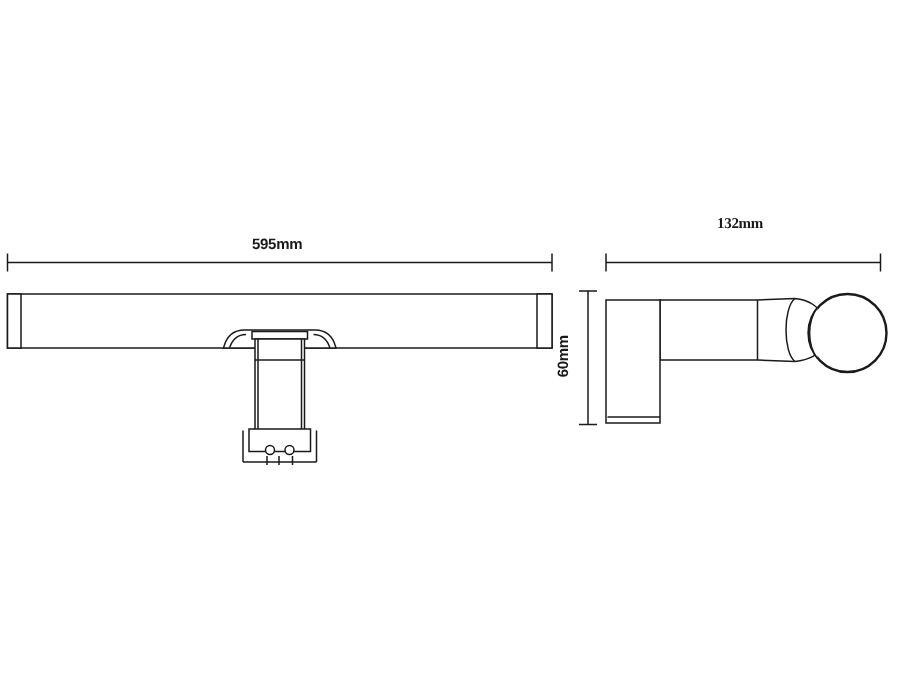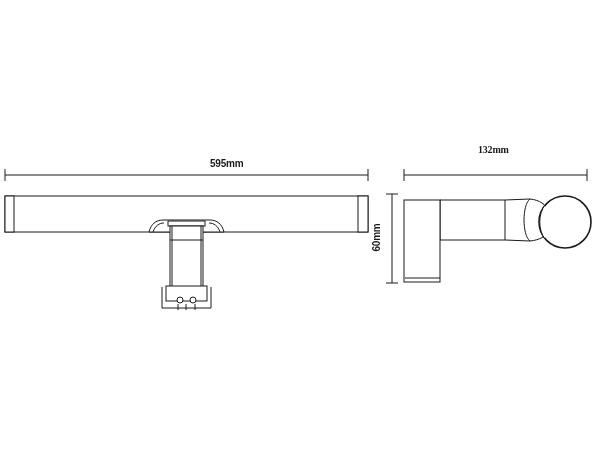--- a/index.html
+++ b/index.html
@@ -74,15 +74,15 @@
     <path d="M530 199 C522 205 522 235 530 241"></path>
 
     <rect x="404" y="200" width="36" height="82"></rect>
     <line x1="405" y1="278" x2="440" y2="278"></line>
 
     <circle cx="565" cy="222" r="26" stroke-width="1.6"></circle>
     <path d="M545 205 C538 214 538 230 545 239"></path>
   </g>
 </svg>
 
-<div class="dim-label" style="left:168px; top:158px;margin-left:42px;">595mm</div>
+<div class="dim-label" style="left:168px; top:158px;">595mm</div>
 <div class="dim-label" style="left:478px; top:144px;font-family:Liberation Serif, serif;">132mm</div>
 <div class="dim-label" style="left:362px; top:232px; transform: rotate(-90deg); transform-origin: center;">60mm</div>
 
 </body></html>

